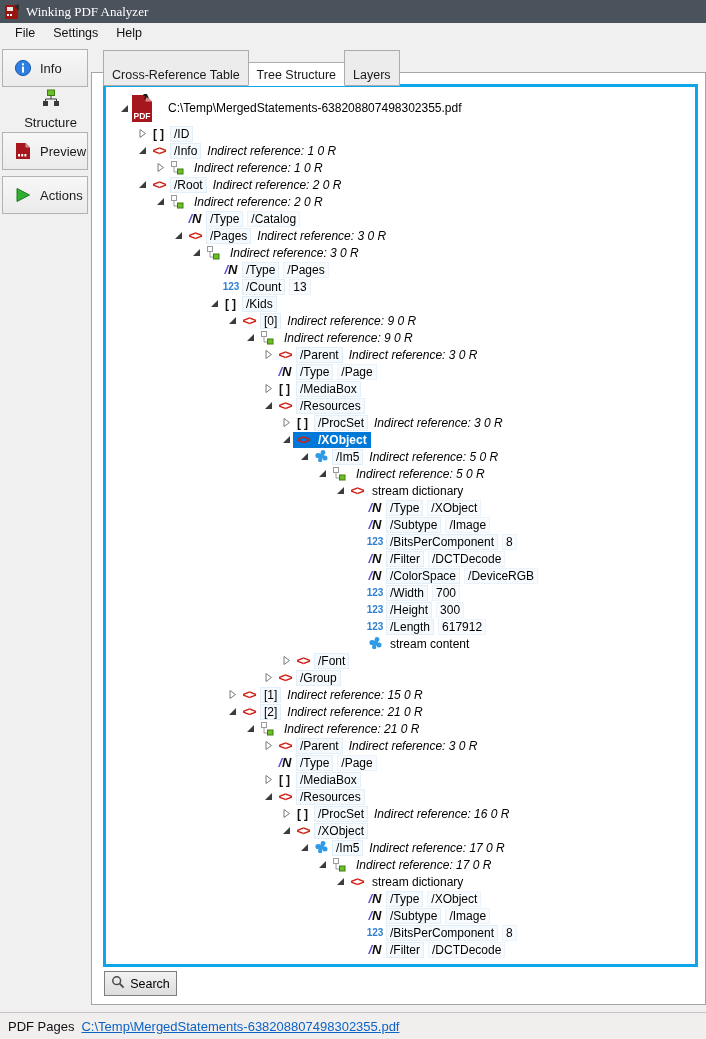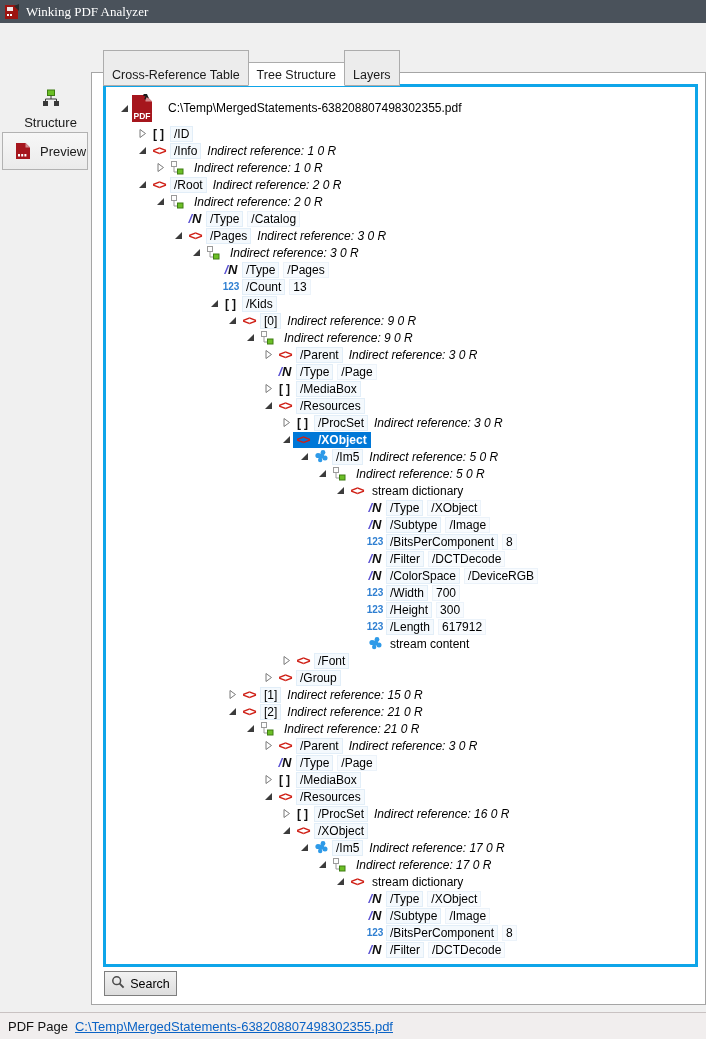--- a/index.html
+++ b/index.html
@@ -80,22 +80,37 @@
         <rect x="1" y="1" width="13" height="14" fill="#9c1410"></rect>
         <rect x="3" y="3" width="6" height="4" fill="#efe7e7"></rect>
         <rect x="3" y="10" width="2" height="2" fill="#fff"></rect>
         <rect x="6" y="10" width="2" height="2" fill="#fff"></rect>
         <path d="M10 2 l5 5 v-7 z" fill="#2b2b2b"></path>
       </svg>
     </span>
     <span>Winking PDF Analyzer</span>
   </div>
 
+  <div class="menubar" id="menubar">
+      <span class="menu-item">File</span>
+      <span class="menu-item">Settings</span>
+      <span class="menu-item">Help</span>
+    </div>
 
   <div class="sidebar" id="sidebar">
+      <div class="side-btn" style="top: 6px;">
+        <span class="side-icon">
+          <svg width="18" height="18" viewBox="0 0 18 18">
+            <circle cx="9" cy="9" r="7.6" fill="#2f7fe0" stroke="#1c5cb0"></circle>
+            <rect x="8" y="7.6" width="2" height="6" fill="#fff"></rect>
+            <rect x="8" y="4.3" width="2" height="2" fill="#fff"></rect>
+          </svg>
+        </span>
+        <span>Info</span>
+      </div>
       <div class="side-btn active" style="top: 45px; flex-direction: column;">
         <span class="side-icon">
           <svg width="18" height="18" viewBox="0 0 18 18">
             <rect x="5.5" y="1" width="7" height="5.5" fill="#6cbf26" stroke="#3e7d12"></rect>
             <path d="M9 6.5 V10 M3.5 10 H14.5 M3.5 10 V12 M14.5 10 V12" stroke="#3a3a3a" fill="none"></path>
             <rect x="1" y="12" width="5" height="5" fill="#3a3a3a"></rect>
             <rect x="12" y="12" width="5" height="5" fill="#3a3a3a"></rect>
           </svg>
         </span>
         <span>Structure</span>
@@ -105,20 +120,28 @@
           <svg width="16" height="18" viewBox="0 0 16 18">
             <path d="M1 1 h9.5 l4.5 4.5 V17 H1 z" fill="#a6161d"></path>
             <path d="M10.5 1 l4.5 4.5 h-4.5 z" fill="#d58d91"></path>
             <rect x="3" y="12" width="2" height="2.5" fill="#fff"></rect>
             <rect x="6.2" y="12" width="2" height="2.5" fill="#fff"></rect>
             <rect x="9.4" y="12" width="2" height="2.5" fill="#fff"></rect>
           </svg>
         </span>
         <span>Preview</span>
       </div>
+      <div class="side-btn" style="top: 133px;">
+        <span class="side-icon">
+          <svg width="18" height="18" viewBox="0 0 18 18">
+            <polygon points="3,2.5 15.5,9 3,15.5" fill="#2fae2f" stroke="#1d7a1d"></polygon>
+          </svg>
+        </span>
+        <span>Actions</span>
+      </div>
     </div>
 
   <div class="tabstrip" id="tabstrip">
       <span class="tab">Cross-Reference Table</span>
       <span class="tab active">Tree Structure</span>
       <span class="tab">Layers</span>
     </div>
 
   <div class="tabpanel">
     <div class="treebox">
@@ -794,17 +817,17 @@
         <svg width="14" height="14" viewBox="0 0 14 14">
           <circle cx="5.7" cy="5.7" r="3.9" fill="none" stroke="#4b4b4b" stroke-width="1.5"></circle>
           <line x1="8.7" y1="8.7" x2="12.6" y2="12.6" stroke="#4b4b4b" stroke-width="1.9"></line>
         </svg>
       </span>
       <span>Search</span>
     </button>
   </div>
 
   <div class="statusbar">
-    <span>PDF Page</span>
+    <span>PDF Pages</span>
     <span class="file-link">C:\Temp\MergedStatements-638208807498302355.pdf</span>
   </div>
 
 </div>
 
 </body></html>

